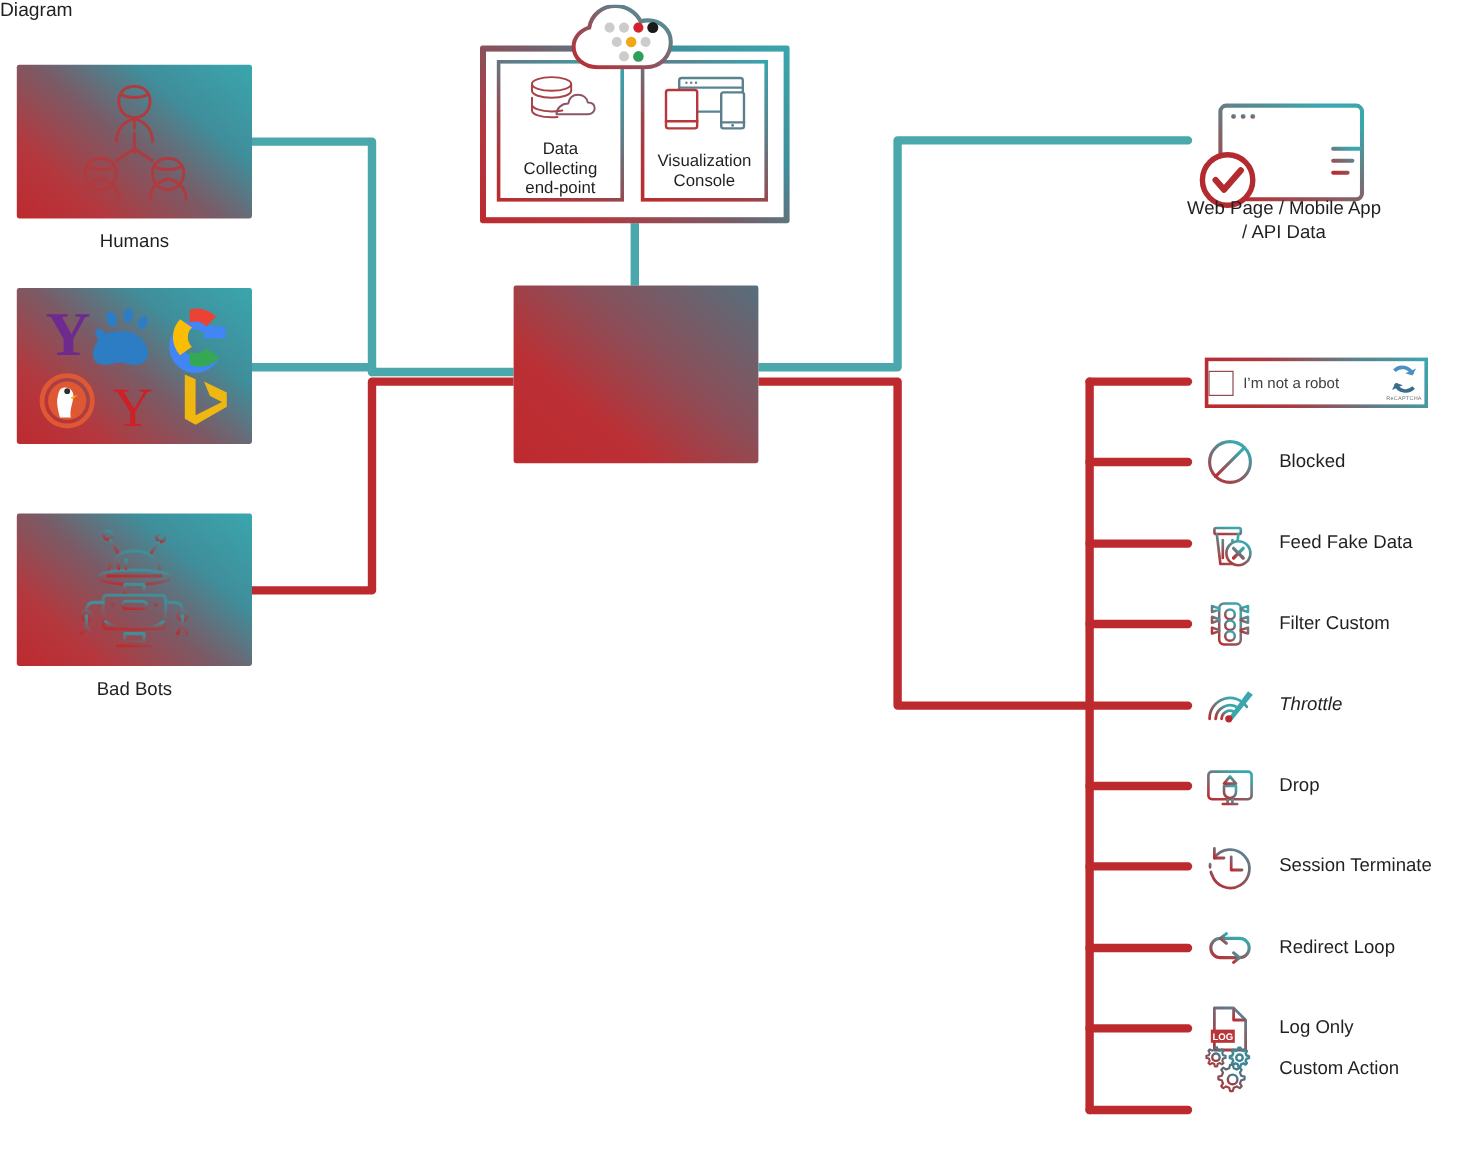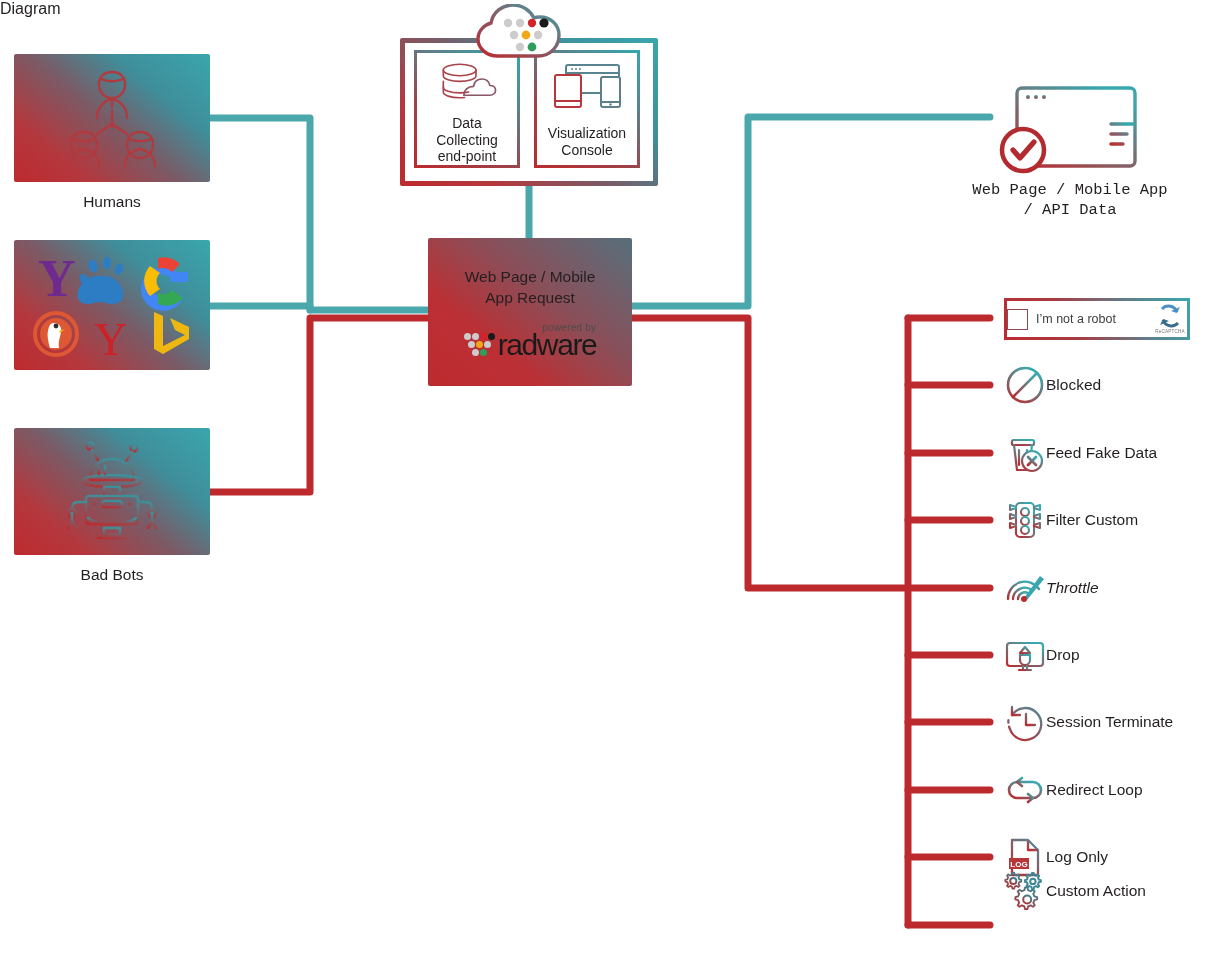--- a/index.html
+++ b/index.html
@@ -42,35 +42,35 @@
   
   .radware{display:flex;align-items:flex-end;gap:4px;margin-top:14px;}
   .dotgrid{width:30px;height:26px;position:relative;}
   .dotgrid i{position:absolute;width:7px;height:7px;border-radius:50%;display:block;}
   .rwtext{position:relative;}
   .powered{font-size:10px;color:#4c4c4c;text-align:right;letter-spacing:.2px;line-height:1;}
   .rwword{font-size:30px;line-height:.82;letter-spacing:-1.4px;color:#1a1a1a;font-weight:400;}
 
   
   #api-node{position:absolute;left:995px;top:84px;width:150px;height:92px;}
-  #api-caption{left:955px;top:180px;width:230px;font-family:Liberation Mono, monospace;}
+  #api-caption{left:955px;top:164px;width:230px;}
 
   
   #captcha{position:absolute;left:1004px;top:298px;width:186px;height:42px;}
   #captcha .cb{position:absolute;inset:0;
       background:linear-gradient(60deg,#bd2a2e 0%,#a93a41 35%,#5e808c 70%,#3aa7ae 100%);}
   #captcha .ci{position:absolute;inset:3px;background:#fff;display:flex;align-items:center;
       padding:0 0;box-sizing:border-box;gap:8px;}
   .cbx{width:19px;height:19px;border:1.6px solid #8d4a51;background:#fff;flex:0 0 auto;}
   .ctext{font-size:12.5px;color:#3d3d3d;flex:1;}
   .cmark{width:34px;display:flex;flex-direction:column;align-items:center;}
   .cmarklabel{font-size:4.6px;color:#777;letter-spacing:.2px;margin-top:1px;}
 
   
-  .action{position:absolute;left:1004px;display:flex;align-items:center;height:44px;}
+  .action{position:absolute;left:1004px;display:flex;align-items:center;gap:20px;height:44px;}
   .action .aicon{width:42px;height:42px;flex:0 0 auto;}
   .action .alabel{font-size:15.5px;color:#231f20;white-space:nowrap;}
 </style>
 </head>
 <body>
 
 
 
 <div id="stage">
 
@@ -276,40 +276,20 @@
       <circle cx="48" cy="31" r="4.2" fill="#cccccc"></circle>
       <circle cx="60" cy="31" r="4.4" fill="#f0a818"></circle>
       <circle cx="72" cy="31" r="4.2" fill="#cccccc"></circle>
       <circle cx="54" cy="43" r="4.2" fill="#cccccc"></circle>
       <circle cx="66" cy="43" r="4.4" fill="#2e9e5b"></circle>
     </g>
   </svg>
 
   <div class="gcard" id="center-box">
     <div class="gborder"></div>
-    <div class="gcontent" style="justify-content:flex-start;padding-top:22px;box-sizing:border-box;">
-      <div class="center-title">Web Page / Mobile<br>App Request</div>
-      <div class="radware">
-        <div class="dotgrid">
-          <i style="left:0px;top:2px;background:#cccccc"></i>
-          <i style="left:8px;top:2px;background:#cccccc"></i>
-          <i style="left:16px;top:2px;background:#d0232b"></i>
-          <i style="left:24px;top:2px;background:#1a1a1a"></i>
-          <i style="left:4px;top:10px;background:#cccccc"></i>
-          <i style="left:12px;top:10px;background:#f0a818"></i>
-          <i style="left:20px;top:10px;background:#cccccc"></i>
-          <i style="left:8px;top:18px;background:#cccccc"></i>
-          <i style="left:16px;top:18px;background:#2e9e5b"></i>
-        </div>
-        <div class="rwtext">
-          <div class="powered">powered by</div>
-          <div class="rwword">radware</div>
-        </div>
-      </div>
-    </div>
   </div>
 
   <svg id="api-node" viewBox="0 0 150 92">
     <defs>
       <linearGradient id="ag" x1="0" y1="1" x2="0.7" y2="0">
         <stop offset="0" stop-color="#bd2a2e"></stop>
           <stop offset="1" stop-color="#3aa7ae"></stop>
       </linearGradient>
     </defs>
     <g fill="none" stroke="url(#ag)" stroke-width="3.4" stroke-linecap="round" stroke-linejoin="round">

